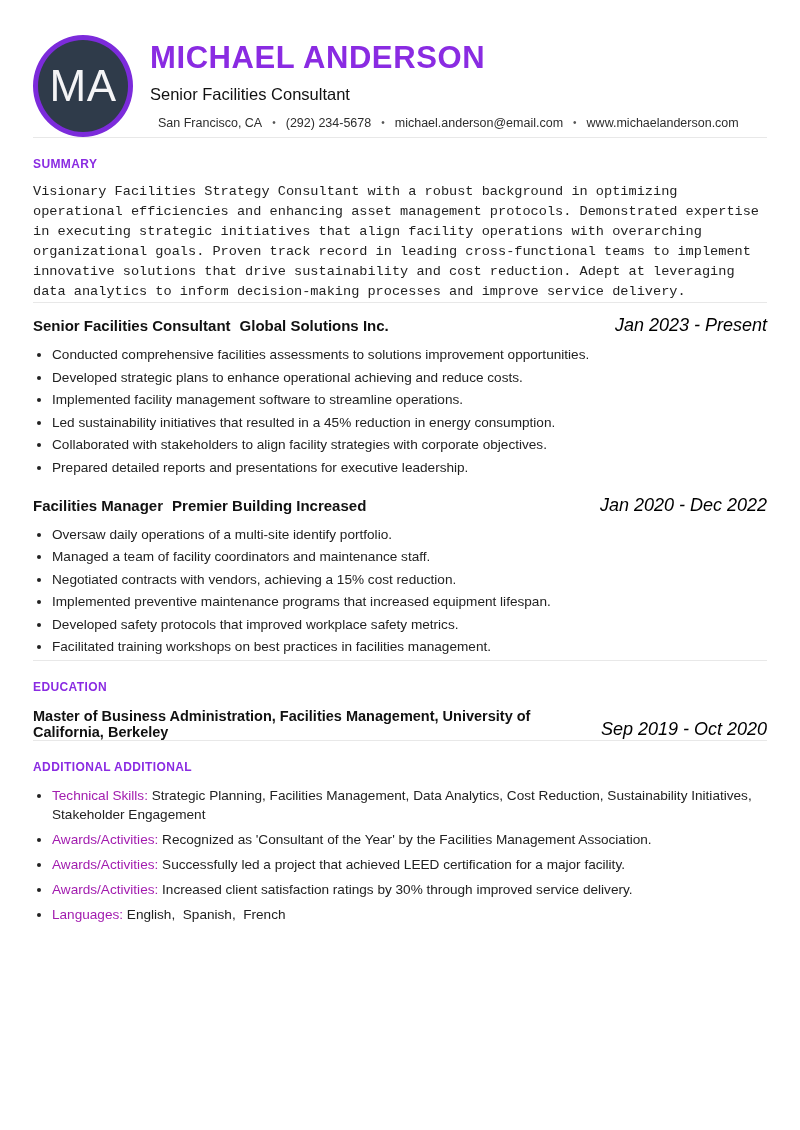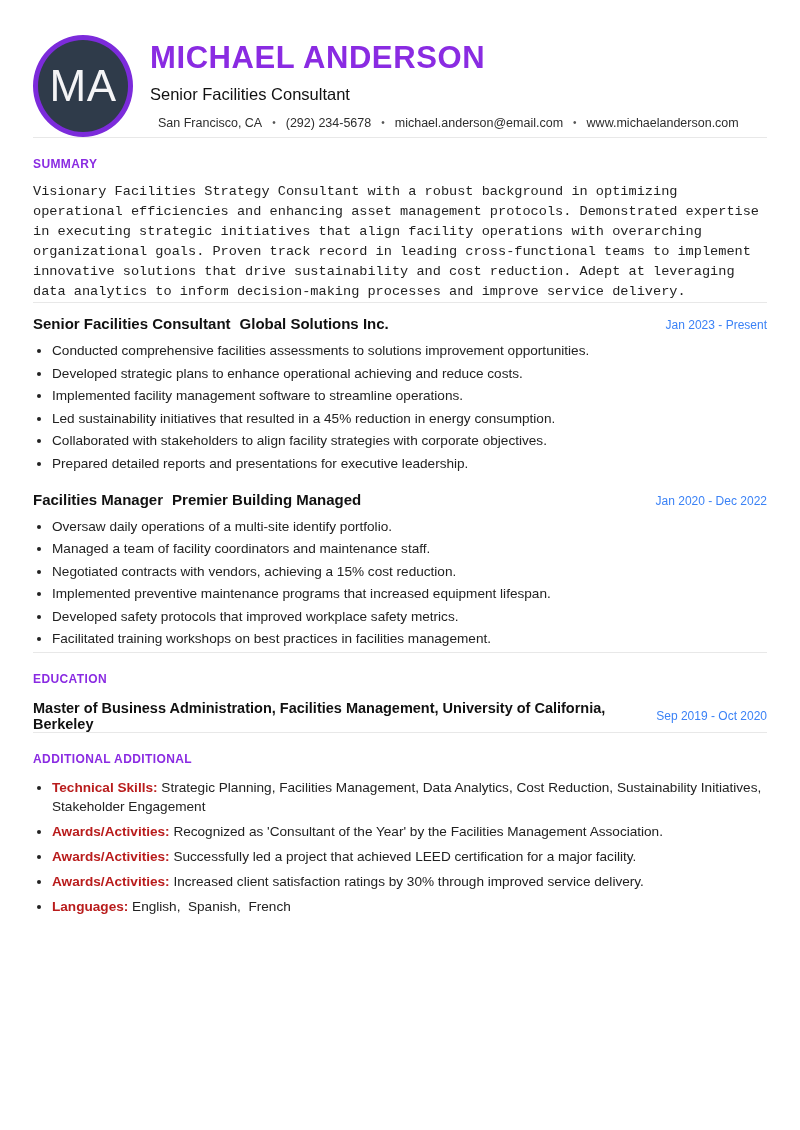--- a/index.html
+++ b/index.html
@@ -46,32 +46,32 @@
 
   
   .summary-text { margin: 11px 0 0 0; font-size: 13.6px; line-height: 20px; color: #222; font-family: Liberation Mono, monospace; }
 
   
   .job { margin-top: 12px; }
   .job + .job { margin-top: 17px; }
   .job-header { display: flex; justify-content: space-between; align-items: baseline; }
   .job-title-line { font-size: 15px; font-weight: 700; color: #111; }
   .job-company { margin-left: 9px; }
-  .job-dates, .edu-dates { font-size: 12px; color: #3b82f6; white-space: nowrap; margin-left: 12px; }
+  .job-dates, .edu-dates { font-size: 18px; font-style: italic; color: #000000; white-space: nowrap; margin-left: 12px; }
   ul.bullets { margin: 9px 0 0 0; padding-left: 19px; list-style: disc; }
   ul.bullets li { font-size: 13.6px; line-height: 20px; margin-bottom: 2.5px; color: #222; }
 
   
-  .edu-row { display: flex; justify-content: space-between; align-items: center; margin-top: 14px; }
+  .edu-row { display: flex; justify-content: space-between; align-items: flex-end; margin-top: 14px; }
   .edu-degree { font-size: 14.5px; font-weight: 700; color: #111; }
 
   
   ul.info { margin: 12px 0 0 0; padding-left: 19px; list-style: disc; }
   ul.info li { font-size: 13.6px; line-height: 19px; margin-bottom: 6px; color: #222; }
-  .info-label { font-weight: 700; color: #b91c1c; }
+  .info-label { font-weight: 400; color: #a21caf; }
   .info-text { white-space: pre-wrap; }
 </style>
 </head>
 <body>
 
 <div class="page">
 
   <div class="header">
     <div class="avatar">
       <span class="avatar-initials">MA</span>
@@ -109,21 +109,21 @@
         <li>Implemented facility management software to streamline operations.</li>
         <li>Led sustainability initiatives that resulted in a 45% reduction in energy consumption.</li>
         <li>Collaborated with stakeholders to align facility strategies with corporate objectives.</li>
         <li>Prepared detailed reports and presentations for executive leadership.</li>
       </ul>
     </div>
 
     <div class="job">
       <div class="job-header">
         <div class="job-title-line">
-          <span>Facilities Manager</span><span class="job-company">Premier Building Managed</span>
+          <span>Facilities Manager</span><span class="job-company">Premier Building Increased</span>
         </div>
         <span class="job-dates">Jan 2020 - Dec 2022</span>
       </div>
       <ul class="bullets">
         <li>Oversaw daily operations of a multi-site identify portfolio.</li>
         <li>Managed a team of facility coordinators and maintenance staff.</li>
         <li>Negotiated contracts with vendors, achieving a 15% cost reduction.</li>
         <li>Implemented preventive maintenance programs that increased equipment lifespan.</li>
         <li>Developed safety protocols that improved workplace safety metrics.</li>
         <li>Facilitated training workshops on best practices in facilities management.</li>

